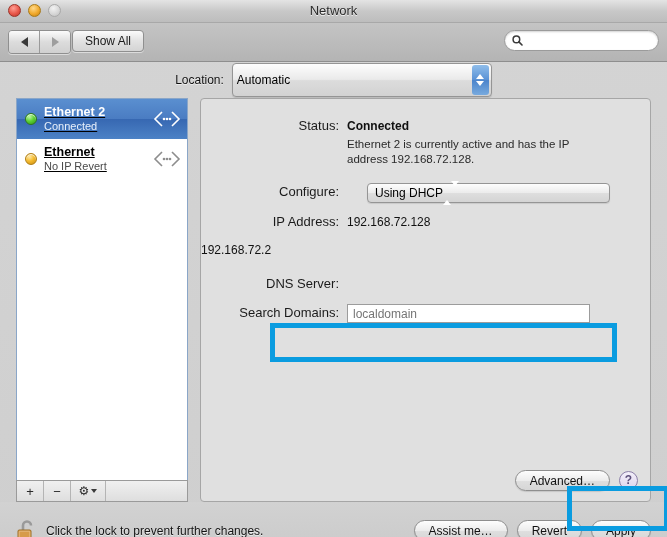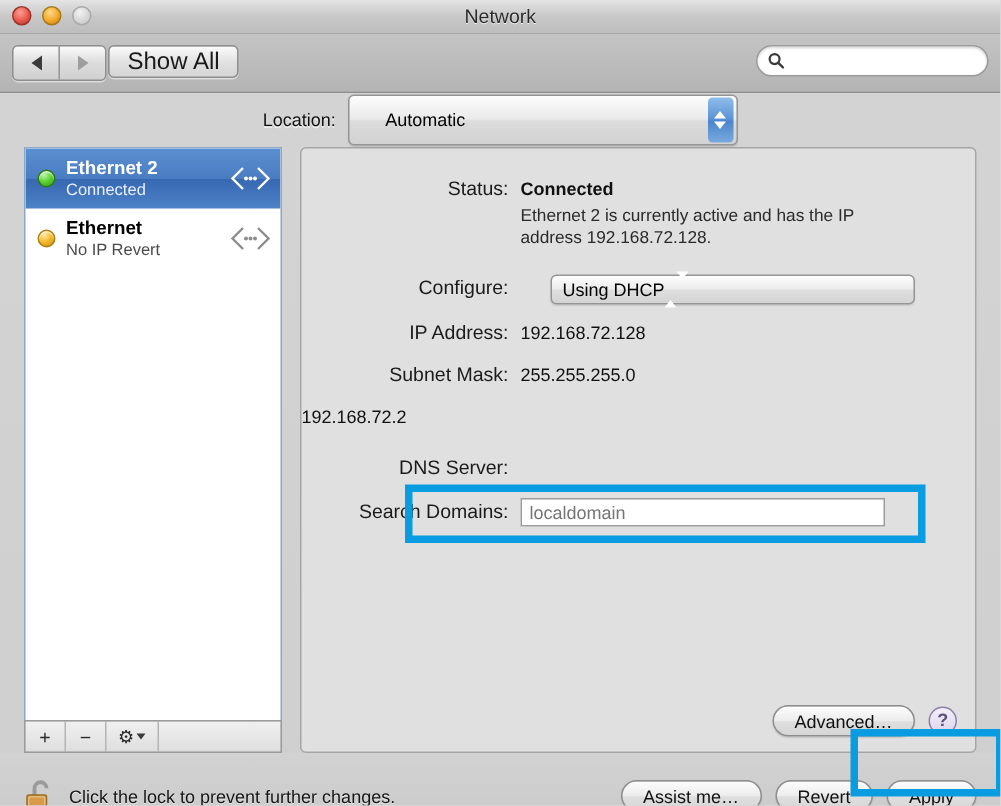--- a/index.html
+++ b/index.html
@@ -99,21 +99,21 @@
   .arrow-left { border-right: 7px solid #3a3a3a; }
   .arrow-right { border-left: 7px solid #9e9e9e; }
 
   .showall-btn {
     position: absolute;
     top: 7px;
     left: 72px;
     height: 22px;
     padding: 0 12px;
     line-height: 21px;
-    font-size: 16px;
+    font-size: 12px;
     color: #1a1a1a;
     background: linear-gradient(to bottom, #fbfbfb 0%, #e2e2e2 50%, #d4d4d4 100%);
     border: 1px solid #8f8f8f;
     border-radius: 4px;
     box-shadow: 0 1px 0 rgba(255,255,255,0.5);
     box-sizing: border-box;
   }
 
   .search-field {
     position: absolute;
@@ -157,21 +157,21 @@
   .popup {
     position: relative;
     width: 260px;
     height: 34px;
     background: linear-gradient(to bottom, #fdfdfd 0%, #eaeaea 48%, #dcdcdc 52%, #d2d2d2 100%);
     border: 1px solid #959595;
     border-radius: 4px;
     box-sizing: border-box;
     display: flex;
     align-items: center;
-    padding-left: 24px;
+    padding-left: 4px;
     font-size: 12px;
     box-shadow: 0 1px 1px rgba(0,0,0,0.12);
   }
   .popup .stepper {
     position: absolute;
     right: 2px;
     top: 1px;
     bottom: 1px;
     width: 17px;
     border-radius: 3px;
@@ -211,20 +211,21 @@
     display: flex;
     flex-direction: column;
   }
   .service-list {
     flex: 1;
     background: #fff;
     border: 1px solid #8aa6c8;
     border-bottom: none;
     box-sizing: border-box;
     overflow: hidden;
+    text-decoration: underline;
   }
   .service-item {
     display: flex;
     align-items: center;
     height: 40px;
     padding: 0 6px 0 8px;
     box-sizing: border-box;
     gap: 7px;
   }
   .service-item.selected {
@@ -529,24 +530,20 @@
             <span class="tri-down"></span>
           </span>
         </div>
       </div>
 
       <div class="field-row" style="margin-top:10px;">
         <div class="field-label">IP Address:</div>
         <div class="field-value">192.168.72.128</div>
       </div>
 
-      <div class="field-row" style="margin-top:10px;">
-        <div class="field-label">Subnet Mask:</div>
-        <div class="field-value">255.255.255.0</div>
-      </div>
 
       <div class="field-row" style="margin-top:10px;">
         <div class="field-value">192.168.72.2</div>
       </div>
 
       <div class="field-row" style="margin-top:16px;">
         <div class="field-label">DNS Server:</div>
       </div>
 
       <div class="field-row" style="margin-top:11px;">

